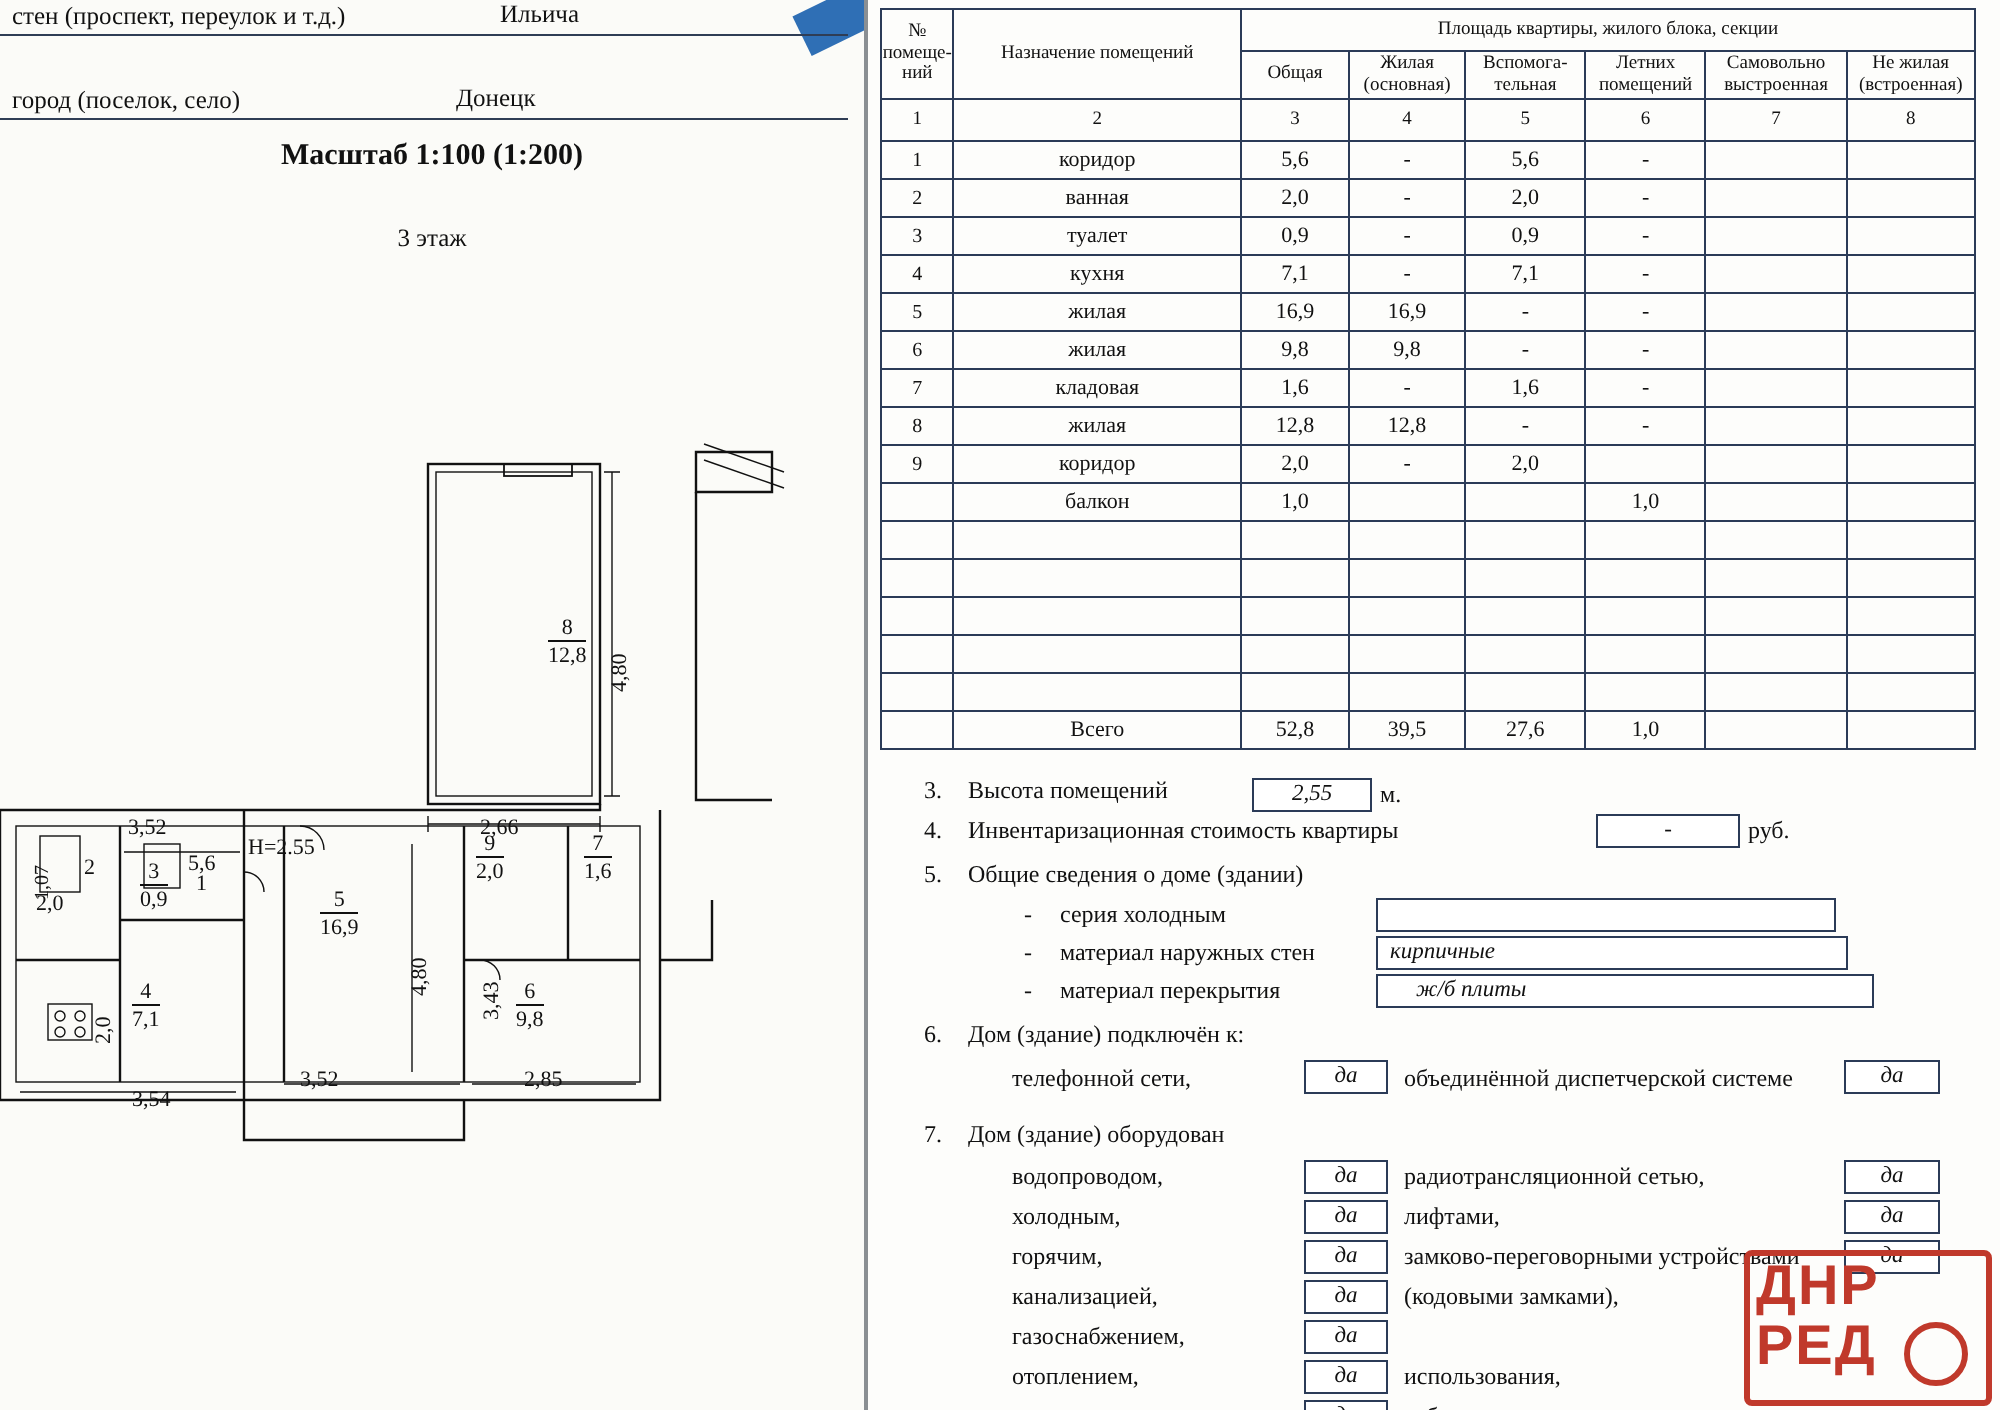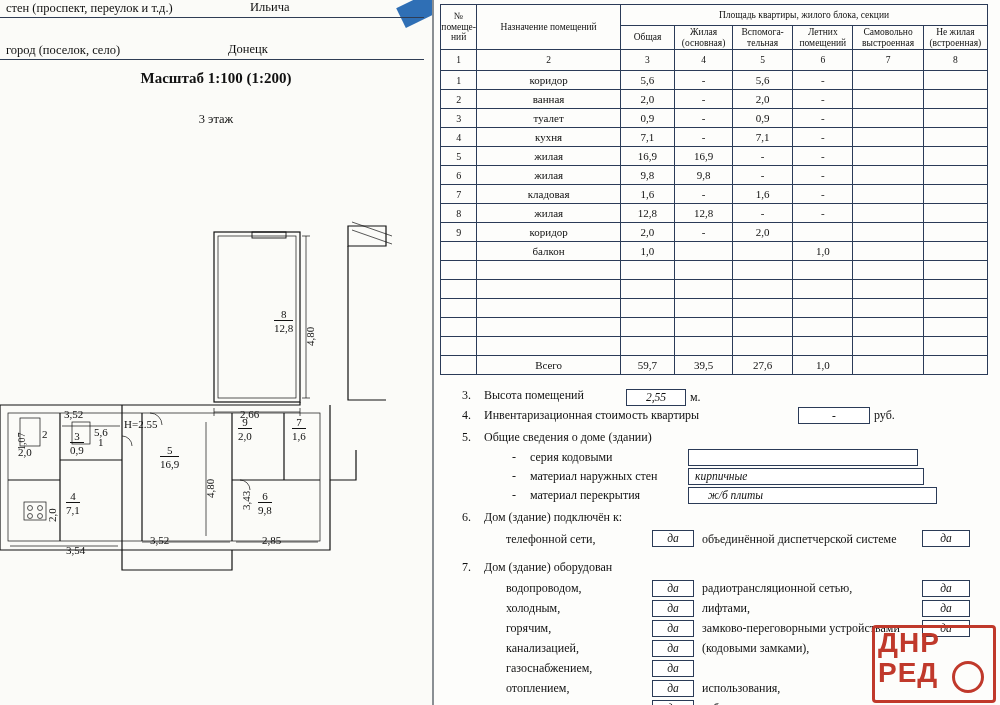--- a/index.html
+++ b/index.html
@@ -403,21 +403,21 @@
           <td></td>
           <td></td>
           <td></td>
           <td></td>
           <td></td>
           <td></td>
         </tr>
         <tr class="totalrow">
           <td class="num"></td>
           <td style="text-align:center">Всего</td>
-          <td>59,7</td>
+          <td>52,8</td>
           <td>39,5</td>
           <td>27,6</td>
           <td>1,0</td>
           <td></td>
           <td></td>
         </tr>
       </tbody>
     </table>
 
     <div class="below">
@@ -435,21 +435,21 @@
         <span class="box" style="left:358px;top:-1px;width:70px;font-style:normal">-</span>
         <span class="lbl" style="left:434px;top:0px">руб.</span>
       </div>
 
       <div class="row" style="height:20px">
         <span class="rownum">5.</span>
         <span class="rowtxt">Общие сведения о доме (здании)</span>
       </div>
       <div class="row" style="height:19px">
         <span class="lbl" style="left:72px">-</span>
-        <span class="lbl" style="left:90px">серия кодовыми</span>
+        <span class="lbl" style="left:90px">серия холодным</span>
         <span class="box" style="left:248px;top:-1px;width:228px"></span>
       </div>
       <div class="row" style="height:19px">
         <span class="lbl" style="left:72px">-</span>
         <span class="lbl" style="left:90px">материал наружных стен</span>
         <span class="box" style="left:248px;top:-1px;width:228px;text-align:left;padding-left:6px">кирпичные</span>
       </div>
       <div class="row" style="height:22px">
         <span class="lbl" style="left:72px">-</span>
         <span class="lbl" style="left:90px">материал перекрытия</span>

